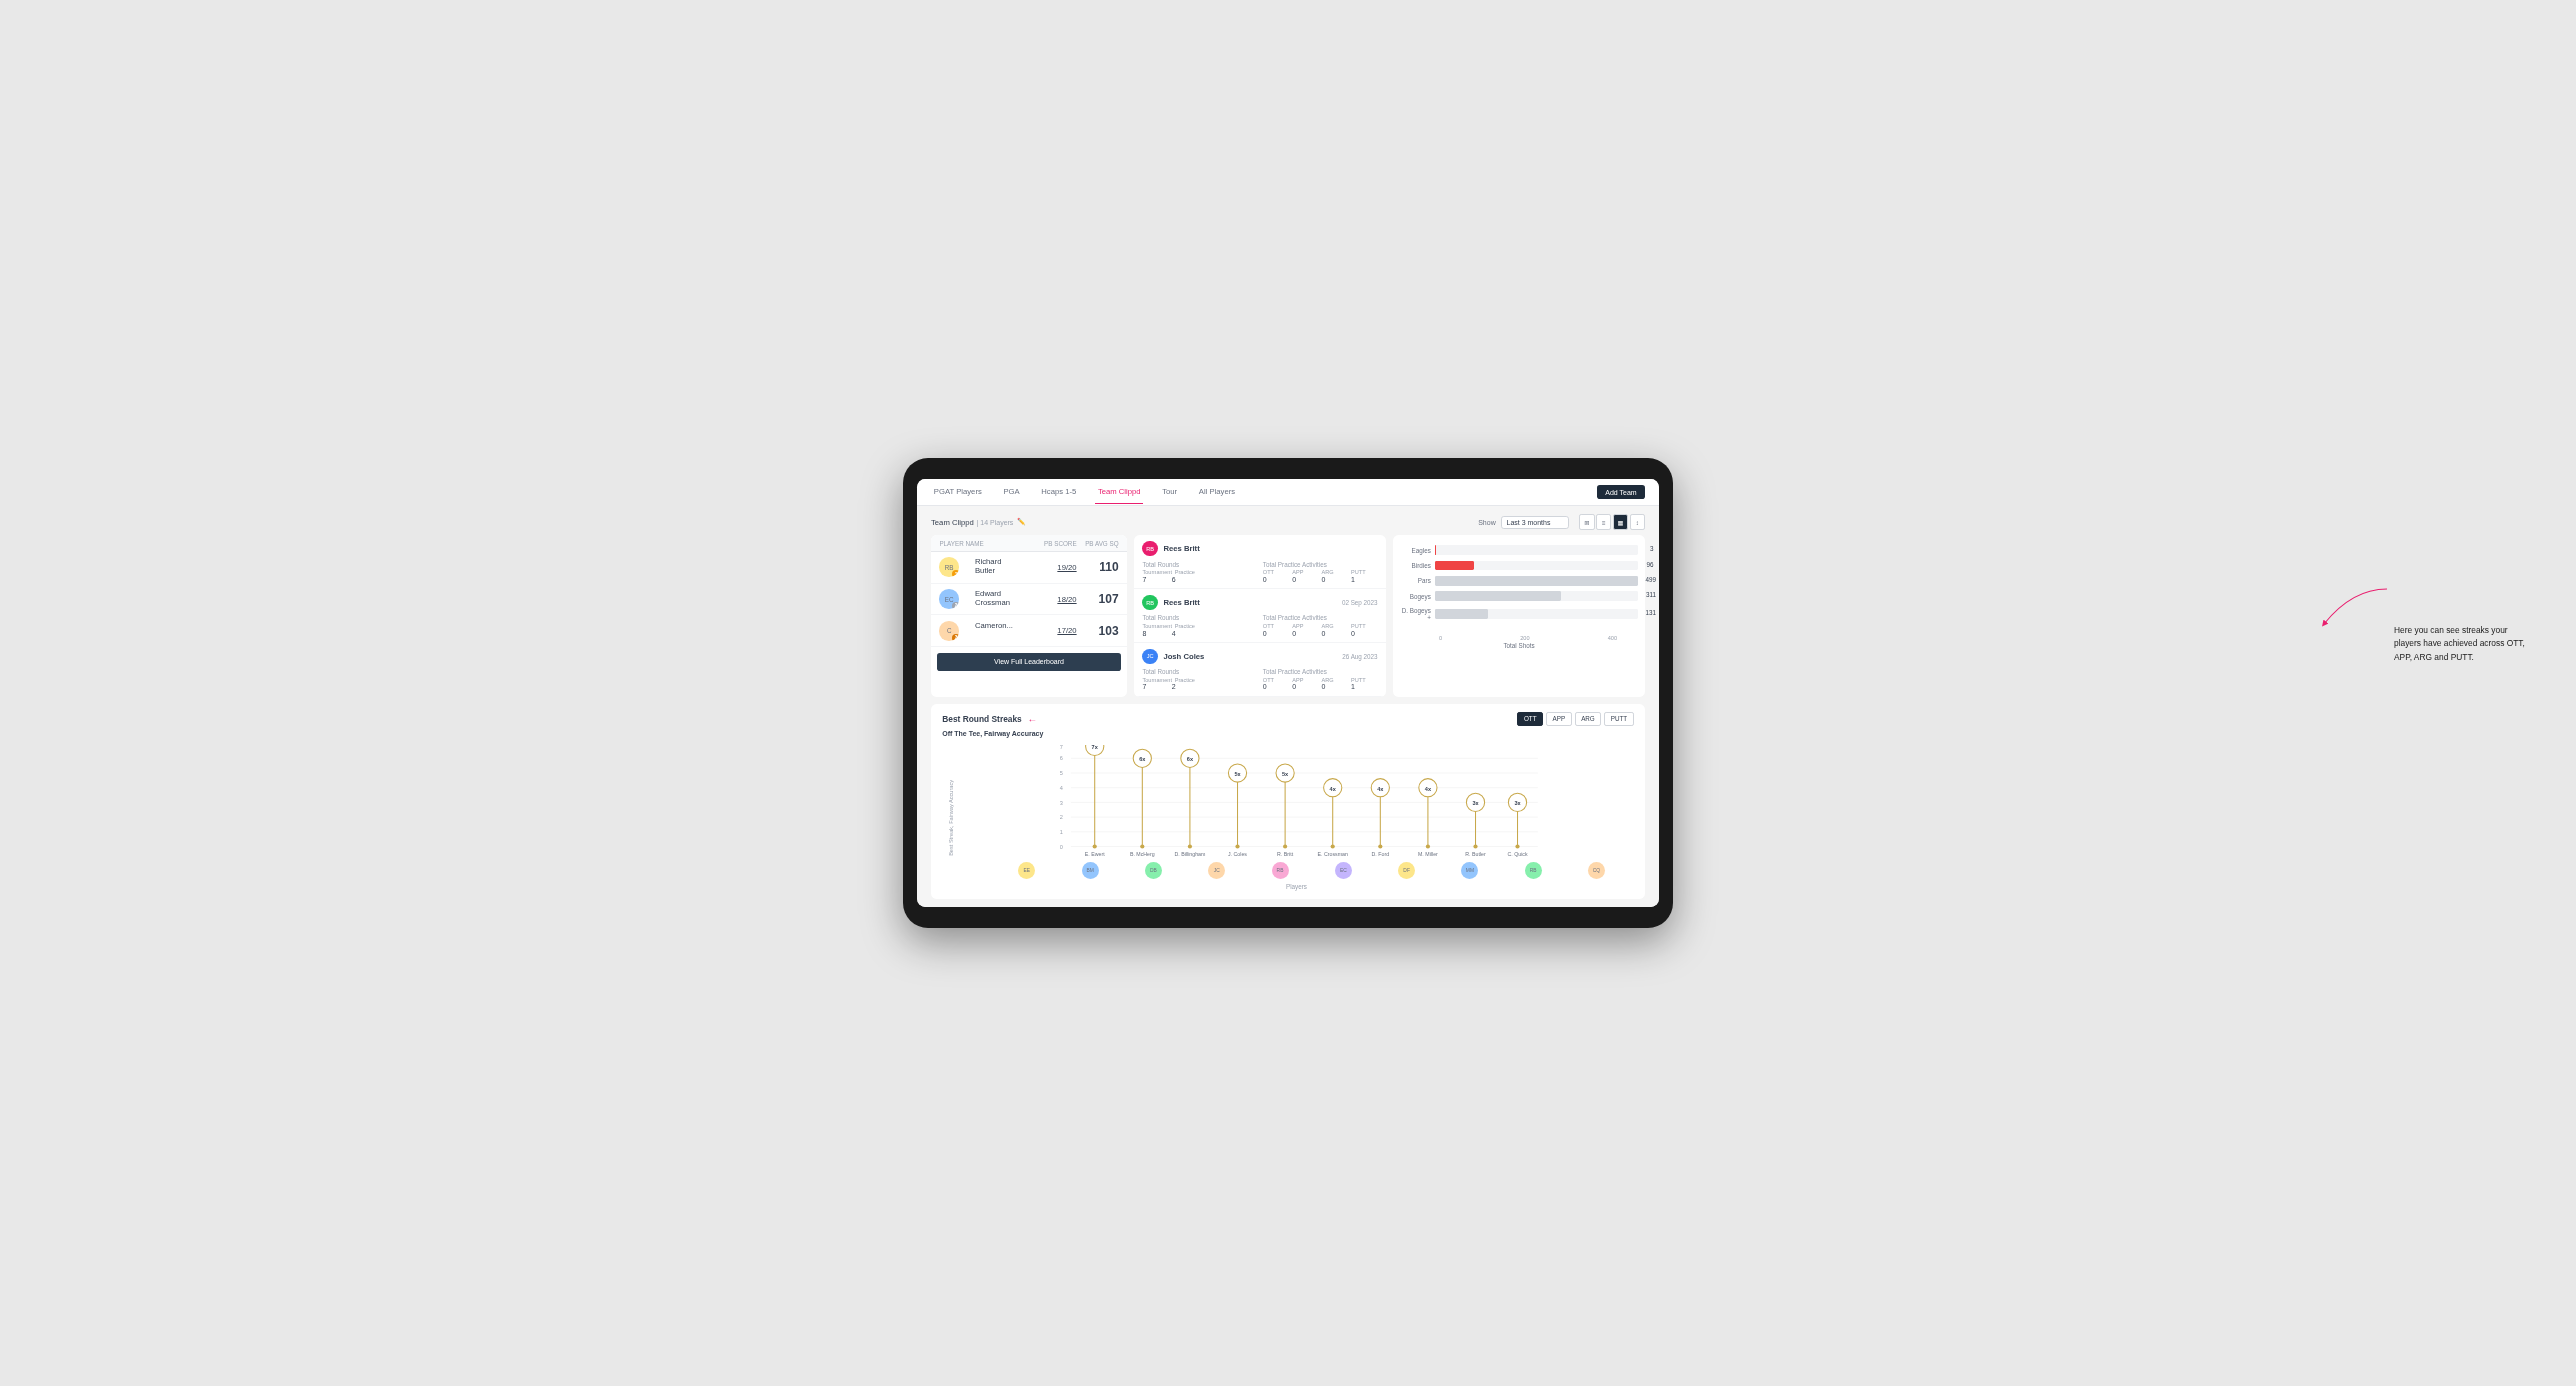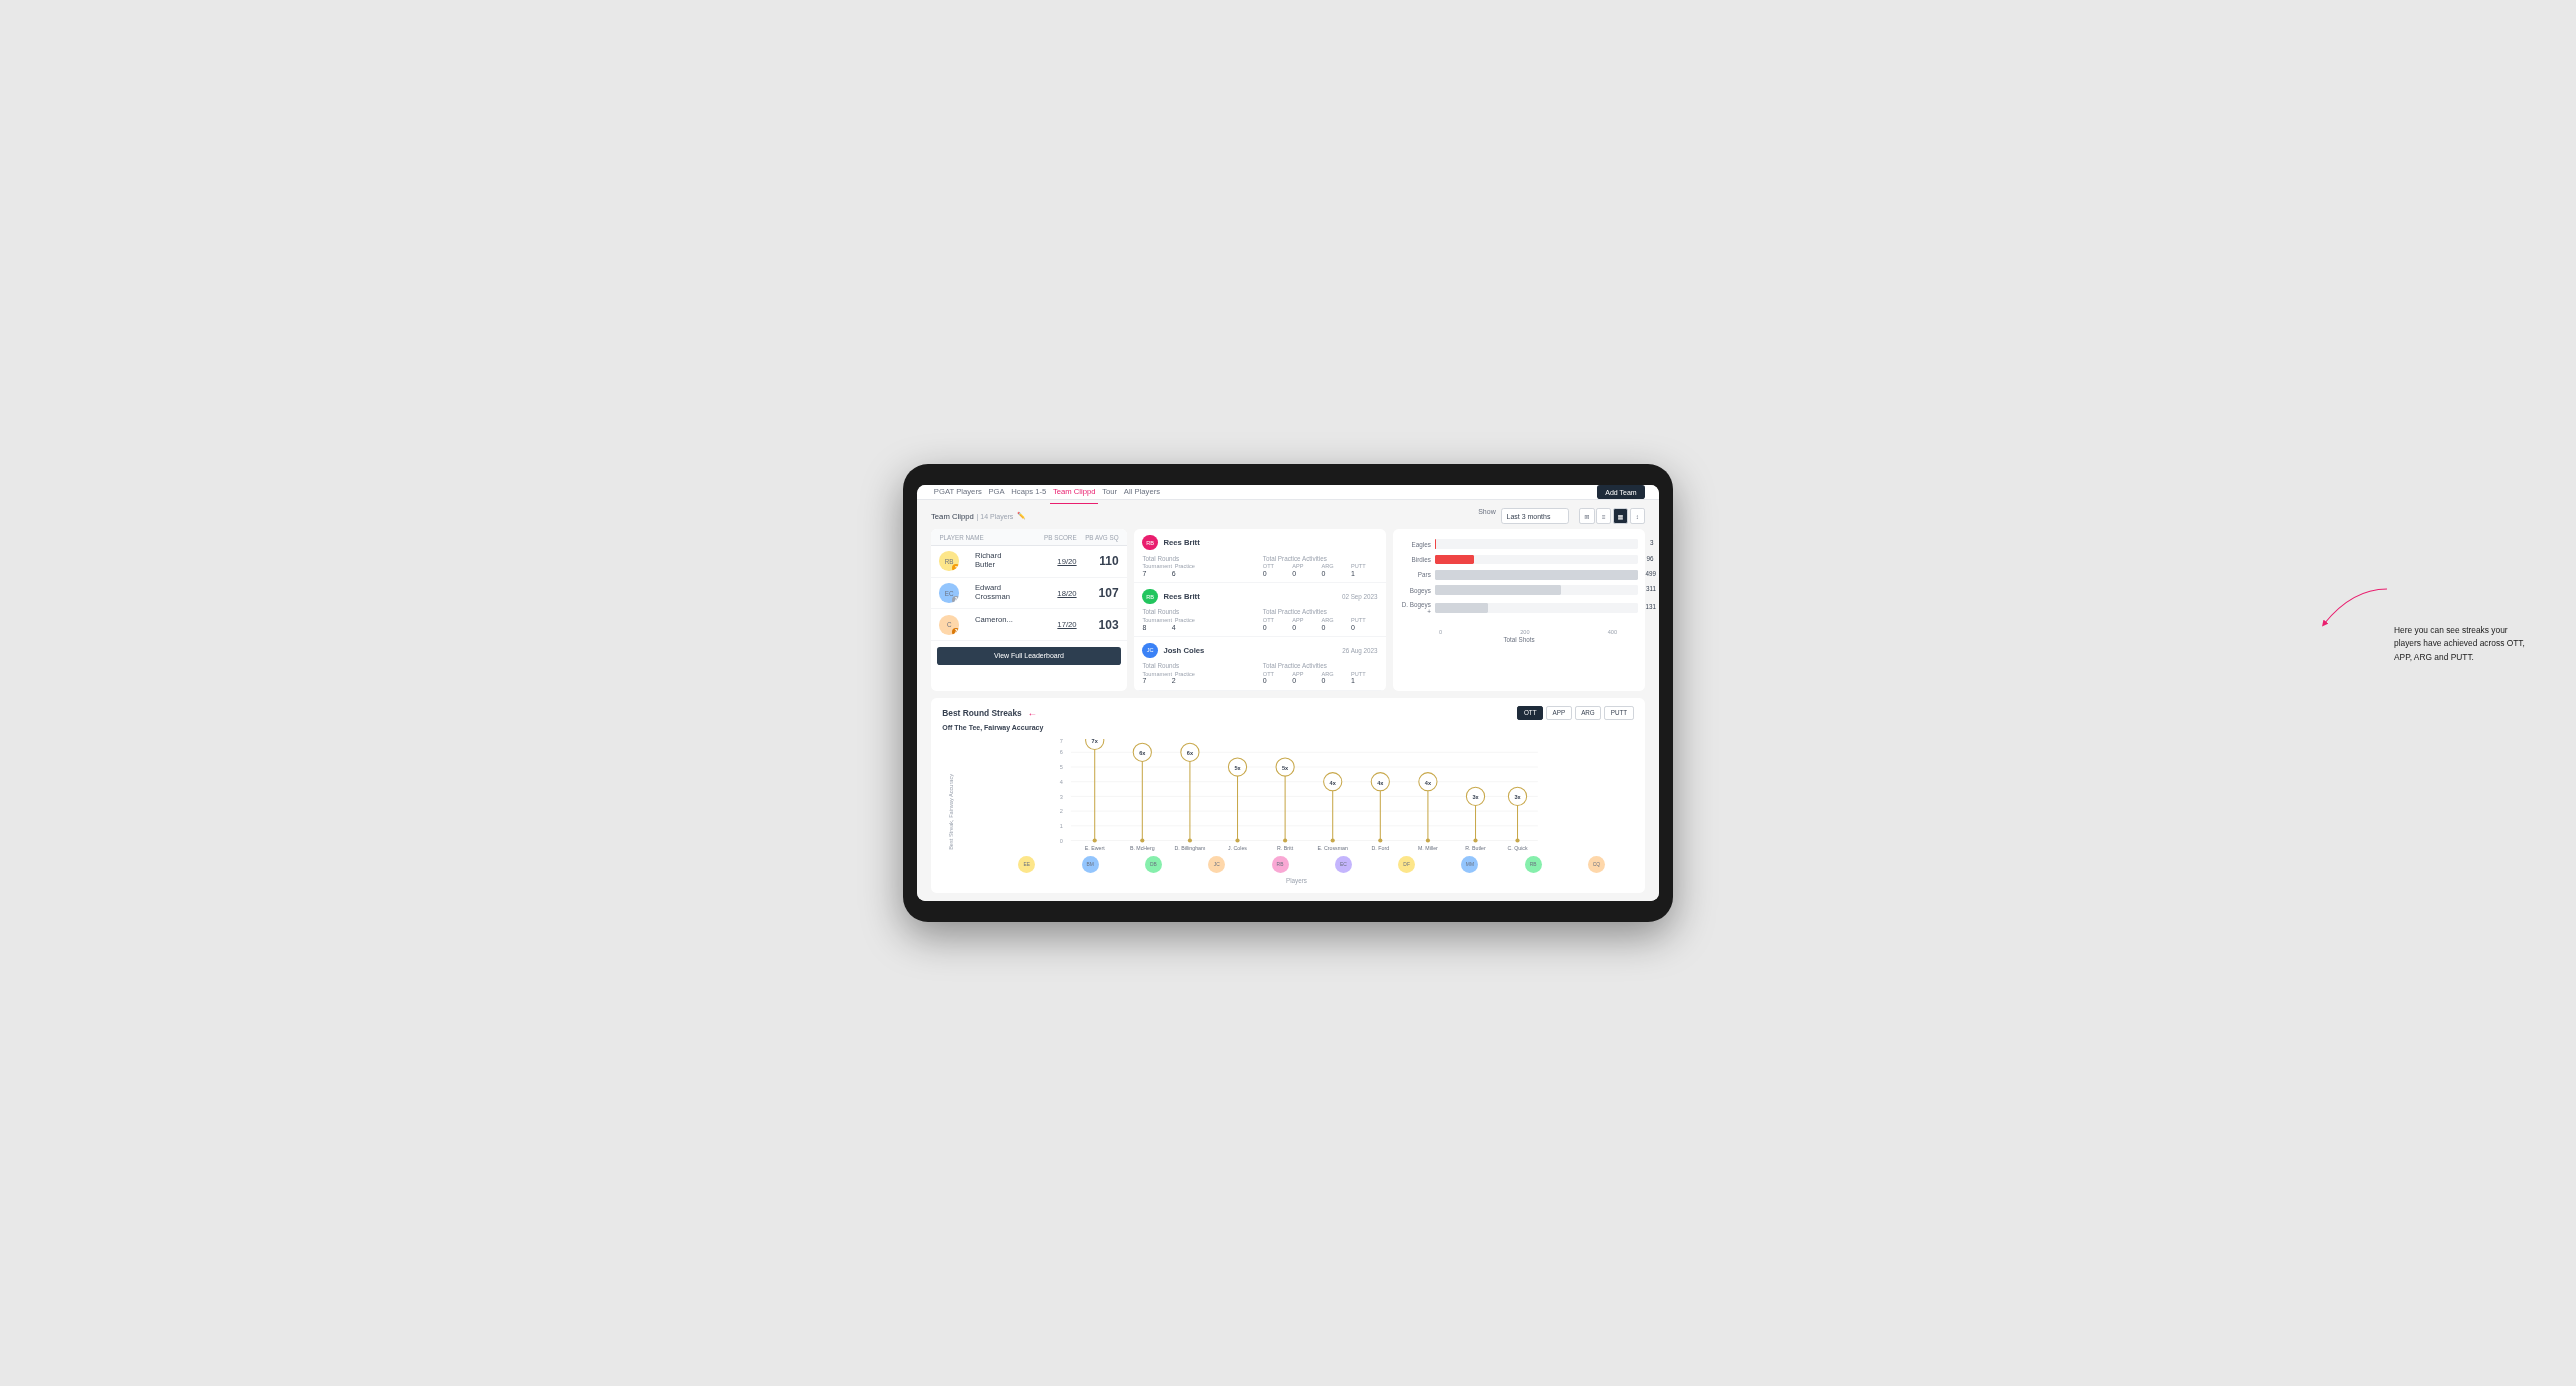--- a/index.html
+++ b/index.html
@@ -63,23 +63,23 @@
       color: #9aa5b4;
       font-size: 9.8px;
       cursor: pointer;
     }
     
     .sub-nav {
       background: white;
       display: flex;
       align-items: center;
       padding: 0 14px;
-      height: 15px;
+      height: 27px;
       border-bottom: 0.7px solid #e5e7eb;
-      gap: 1px;
+      gap: 16px;
     }
     .sub-nav-item {
       font-size: 7.7px;
       color: #6b7280;
       cursor: pointer;
       padding: 0 2.8px;
       height: 24px;
       display: flex;
       align-items: center;
       border-bottom: 1.4px solid transparent;
@@ -123,20 +123,21 @@
     }
     .edit-icon {
       color: #9ca3af;
       margin-left: 4.2px;
       font-size: 7px;
       cursor: pointer;
     }
     .show-section {
       margin-left: auto;
       display: flex;
+      align-items: center;
       gap: 5.6px;
     }
     .show-label {
       font-size: 7px;
       color: #6b7280;
     }
     .show-select {
       font-size: 7px;
       padding: 2.1px 14px 2.1px 4.2px;
       border: 0.7px solid #d1d5db;

